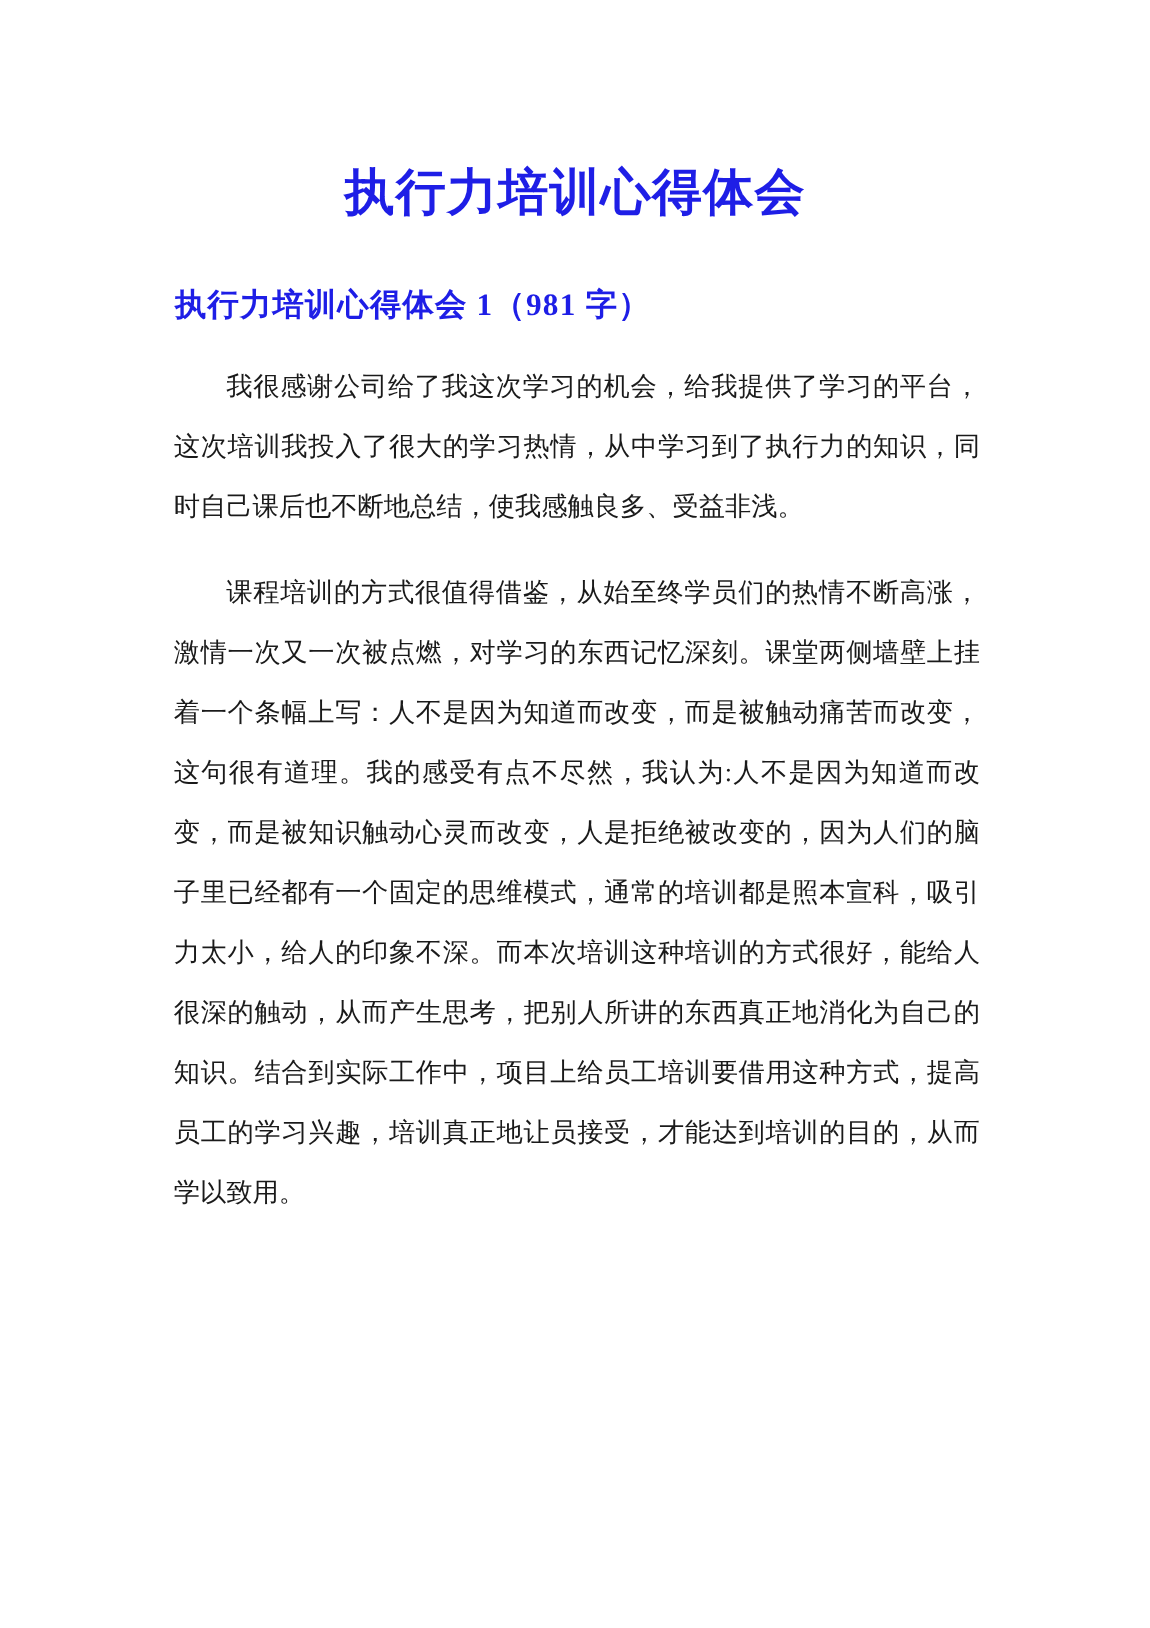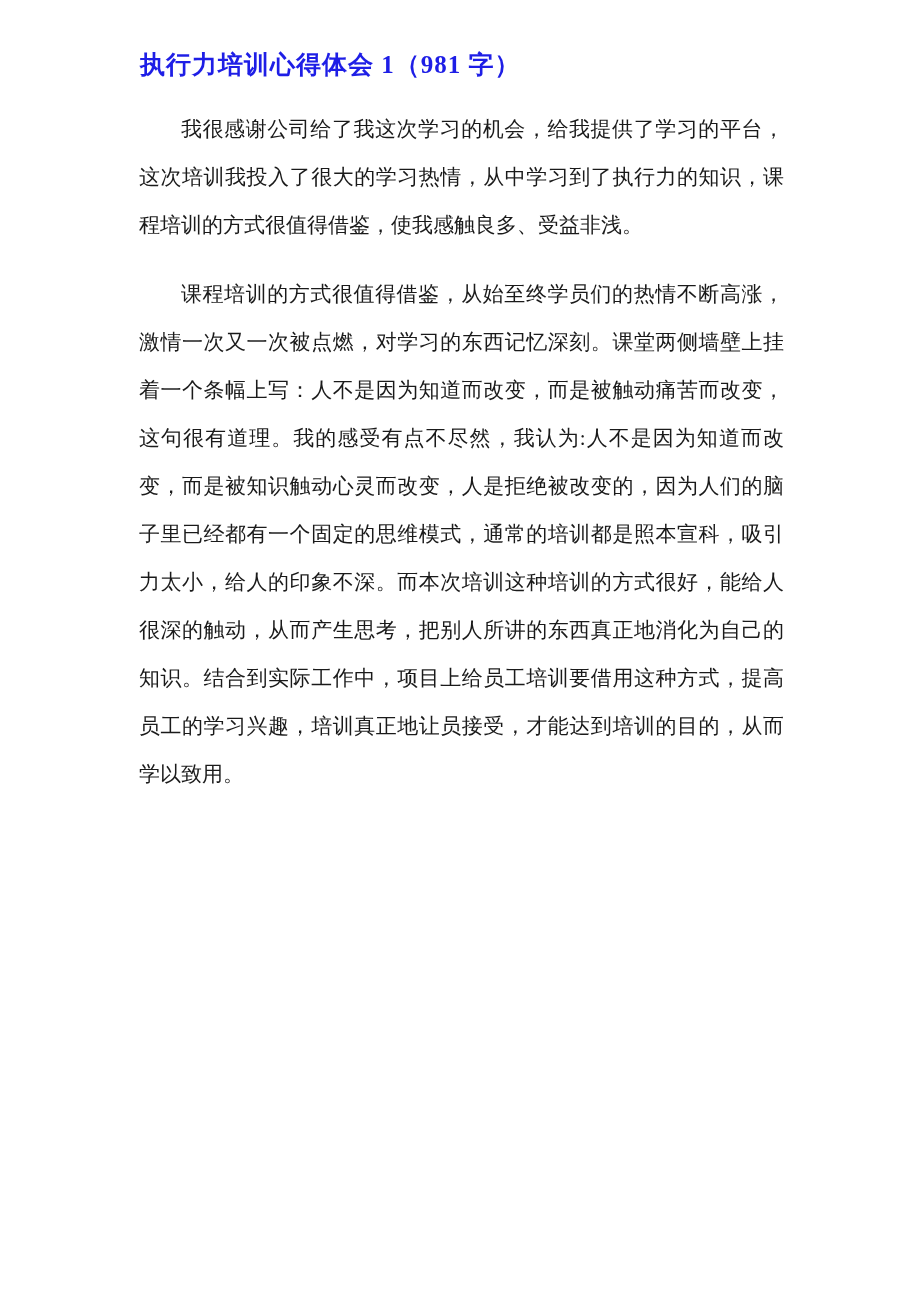--- a/index.html
+++ b/index.html
@@ -47,20 +47,21 @@
     text-align: justify;
     text-justify: inter-character;
     text-indent: 2em;
     word-break: break-all;
   }
 </style>
 </head>
 <body style="background: rgb(255, 255, 255);">
 
 <div class="page">
+  <h1 class="doc-title">执行力培训心得体会</h1>
 
   <h2 class="section-heading">执行力培训心得体会 1（981 字）</h2>
 
   <div class="content">
-    <p>我很感谢公司给了我这次学习的机会，给我提供了学习的平台，这次培训我投入了很大的学习热情，从中学习到了执行力的知识，课程培训的方式很值得借鉴，使我感触良多、受益非浅。</p>
+    <p>我很感谢公司给了我这次学习的机会，给我提供了学习的平台，这次培训我投入了很大的学习热情，从中学习到了执行力的知识，同时自己课后也不断地总结，使我感触良多、受益非浅。</p>
     <p>课程培训的方式很值得借鉴，从始至终学员们的热情不断高涨，激情一次又一次被点燃，对学习的东西记忆深刻。课堂两侧墙壁上挂着一个条幅上写：人不是因为知道而改变，而是被触动痛苦而改变，这句很有道理。我的感受有点不尽然，我认为:人不是因为知道而改变，而是被知识触动心灵而改变，人是拒绝被改变的，因为人们的脑子里已经都有一个固定的思维模式，通常的培训都是照本宣科，吸引力太小，给人的印象不深。而本次培训这种培训的方式很好，能给人很深的触动，从而产生思考，把别人所讲的东西真正地消化为自己的知识。结合到实际工作中，项目上给员工培训要借用这种方式，提高员工的学习兴趣，培训真正地让员接受，才能达到培训的目的，从而学以致用。</p>
   </div>
 </div>
 
 </body></html>

